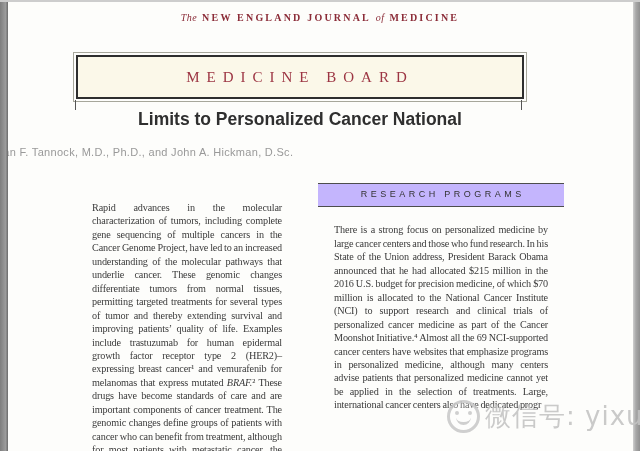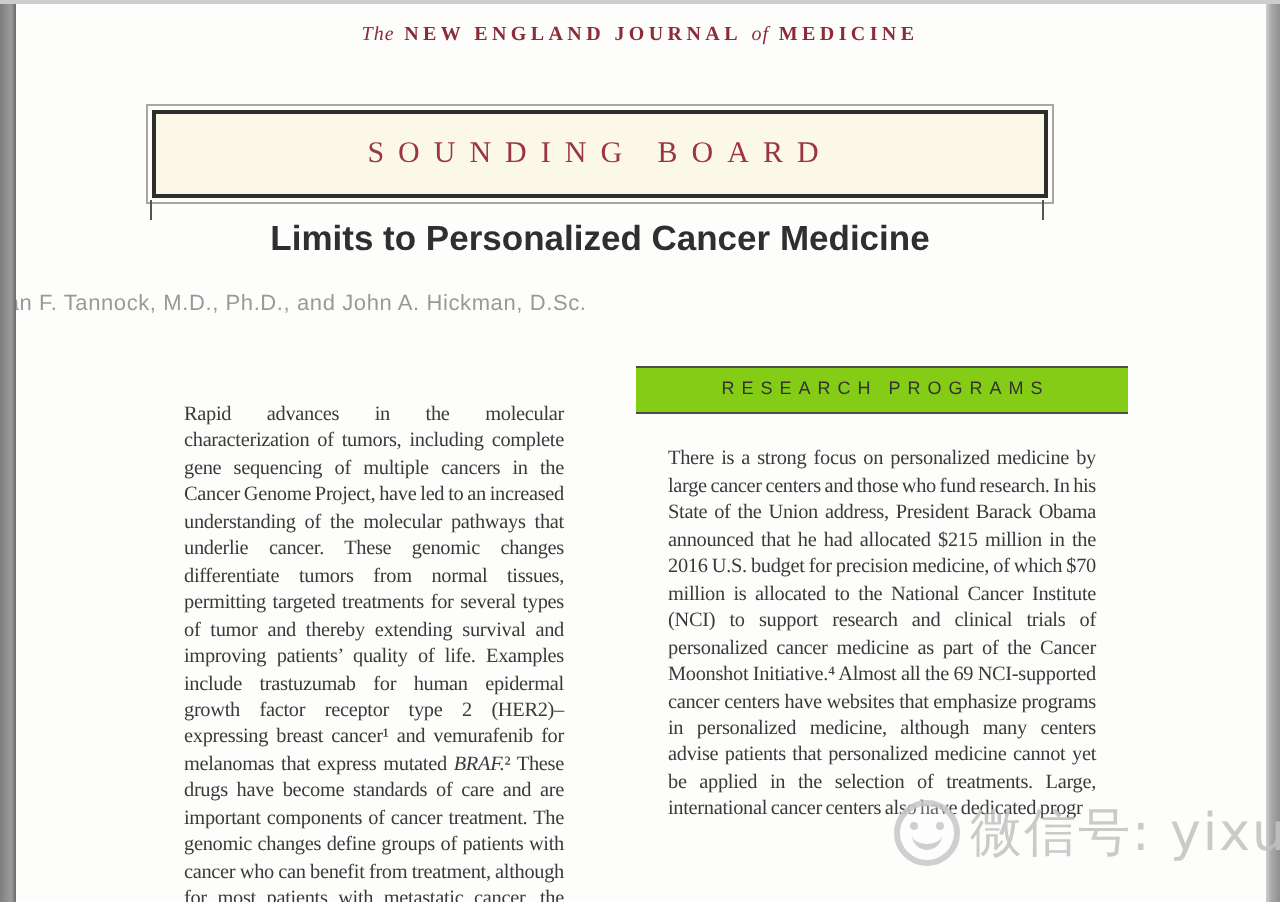--- a/index.html
+++ b/index.html
@@ -87,21 +87,21 @@
     text-align: justify;
   }
   .col-left  { left: 76px;  width: 222px; top: 185px; height: 266px; }
   .col-right { left: 318px; width: 246px; }
   .body-par { margin: 16px; }
   .body-par .it { font-style: italic; }
   .indent { text-indent: 9px; }
   .rc-heading {
     border-top: 1px solid #4d4d4d;
     border-bottom: 1px solid #4d4d4d;
-    background: #84cc16;
+    background: #c4b5fd;
     text-align: center;
     font-family: "Liberation Sans", sans-serif;
     font-size: 9px;
     letter-spacing: 3.5px;
     color: #333;
     padding: 4px 0 5px 0;
     margin-bottom: 8px;
     text-indent: 3.5px;
     white-space: nowrap;
   }
@@ -142,26 +142,26 @@
 </head>
 <body>
 
 <div class="frame-left"></div>
 <div class="frame-right"></div>
 <div class="frame-top"></div>
 
 <div class="masthead"><span class="it">The</span> <span class="caps">NEW ENGLAND JOURNAL</span> <span class="it">of</span> <span class="caps">MEDICINE</span></div>
 
 <div class="banner">
-  <span class="banner-label">SOUNDING BOARD</span>
+  <span class="banner-label">MEDICINE BOARD</span>
 </div>
 <div class="tail tail-left"></div>
 <div class="tail tail-right"></div>
 
-<div class="article-title">Limits to Personalized Cancer Medicine</div>
+<div class="article-title">Limits to Personalized Cancer National</div>
 <div class="article-authors">Ian F. Tannock, M.D., Ph.D., and John A. Hickman, D.Sc.</div>
 
 <div class="col col-left">
   <p class="body-par"><span>Rapid advances in the molecular characterization of tumors, including complete gene sequencing of multiple cancers in the Cancer Genome Project, have led to an increased understanding of the molecular pathways that underlie cancer. These genomic changes differentiate tumors from normal tissues, permitting targeted treatments for several types of tumor and thereby extending survival and improving patients’ quality of life. Examples include trastuzumab for human epidermal growth factor receptor type 2 (HER2)–expressing breast cancer¹ and vemurafenib for melanomas that express mutated </span><span class="it">BRAF.</span><span>² These drugs have become standards of care and are important components of cancer treatment. The genomic changes define groups of patients with cancer who can benefit from treatment, although for most patients with metastatic cancer, the duration of benefit is limited and is followed by drug resistance and cancer</span></p>
 </div>
 
 <div class="col col-right">
   <div class="rc-heading">RESEARCH PROGRAMS</div>
   <p class="body-par">There is a strong focus on personalized medicine by large cancer centers and those who fund research. In his State of the Union address, President Barack Obama announced that he had allocated $215 million in the 2016 U.S. budget for precision medicine, of which $70 million is allocated to the National Cancer Institute (NCI) to support research and clinical trials of personalized cancer medicine as part of the Cancer Moonshot Initiative.⁴ Almost all the 69 NCI-supported cancer centers have websites that emphasize programs in personalized medicine, although many centers advise patients that personalized medicine cannot yet be applied in the selection of treatments. Large, international cancer centers also have dedicated progr</p>
 </div>

